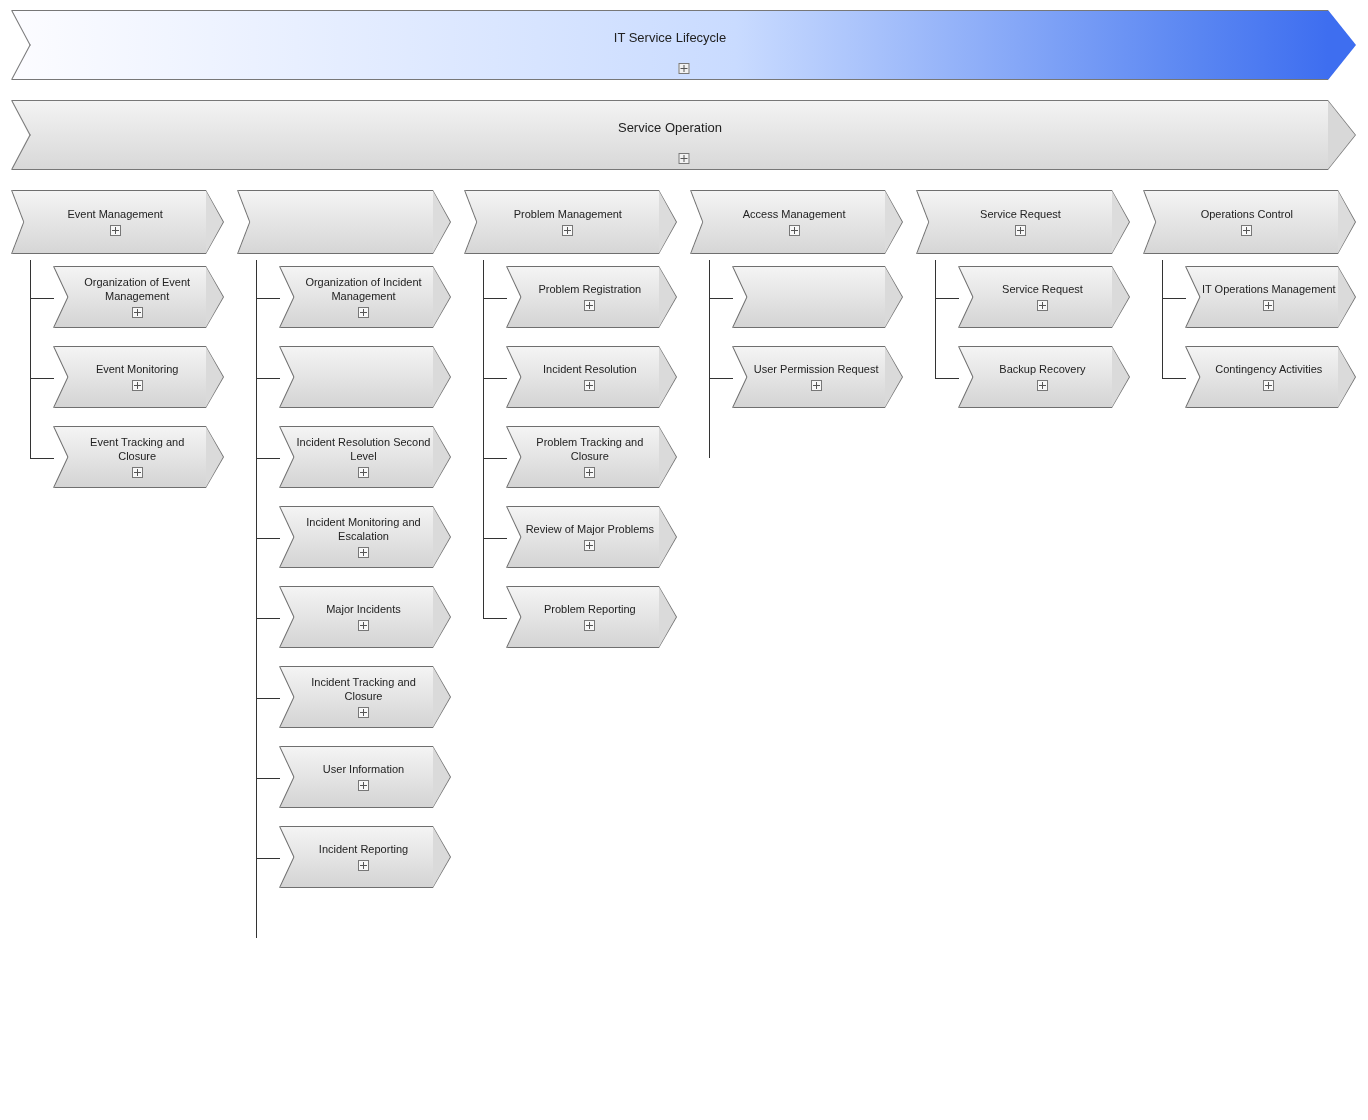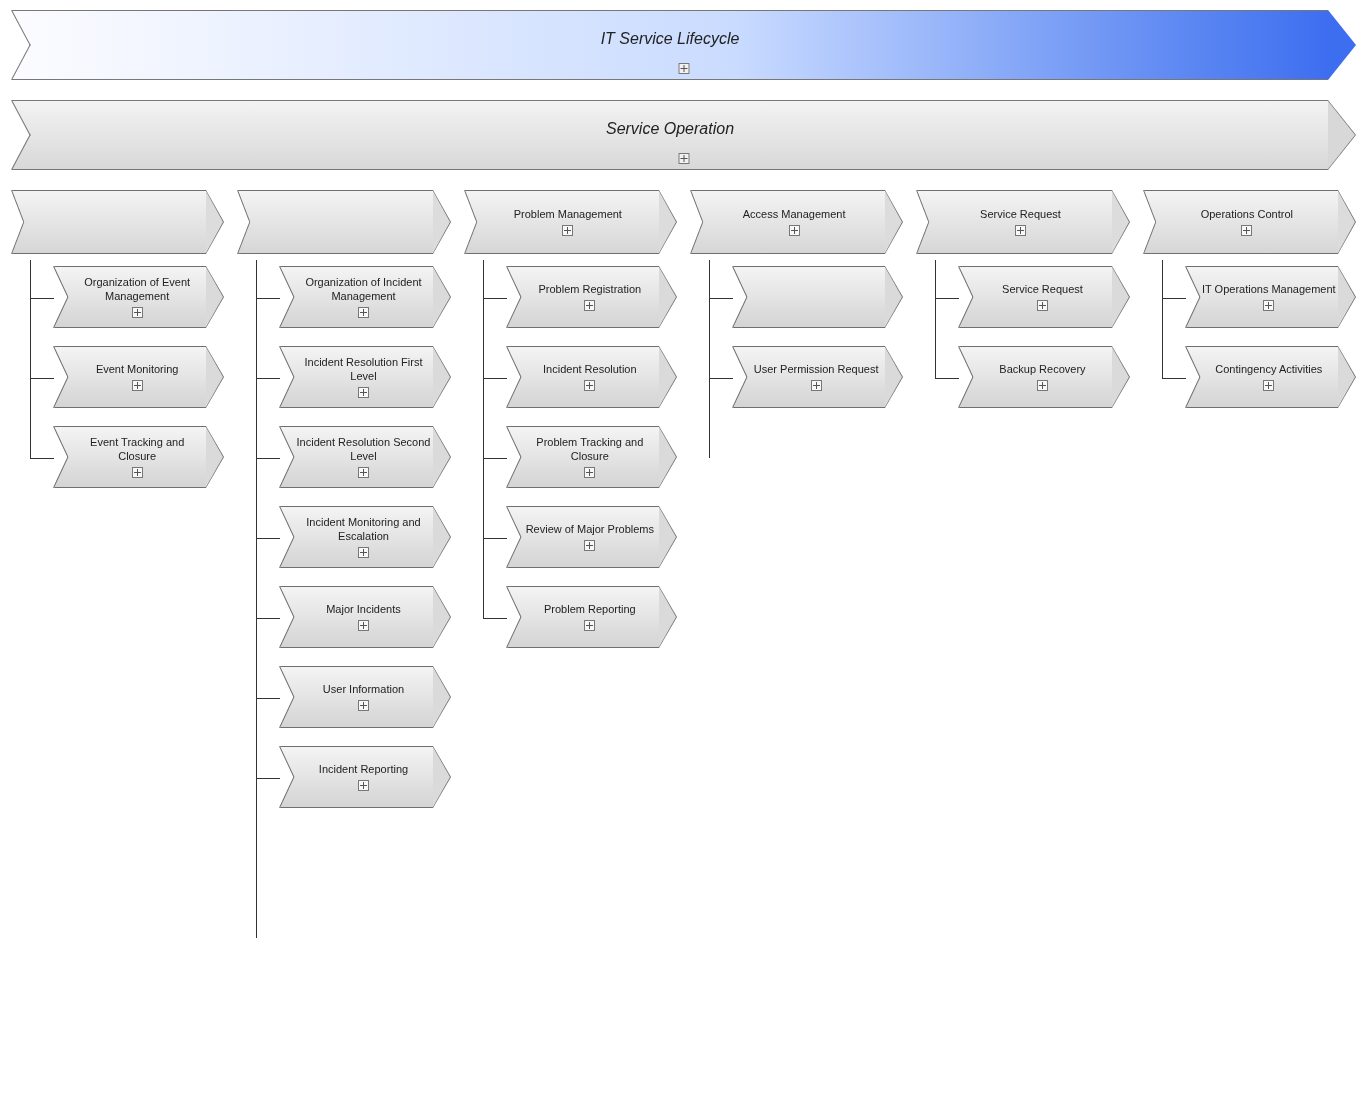--- a/index.html
+++ b/index.html
@@ -5,21 +5,21 @@
   html,body{margin:0;padding:0;background:#fff;font-family:Verdana,Geneva,sans-serif;font-size:11px;color:#222;}
   .canvas{position:relative;width:1368px;height:1120px;padding-top:10px;}
   .chev-wide{position:relative;height:70px;margin:0 12px 20px 12px;}
   .chev-wide .body{position:absolute;left:0;right:28px;top:0;bottom:0;border:1px solid #777;border-right:none;border-left:none;}
   .chev-wide .arrow{position:absolute;right:0;top:0;width:0;height:0;border-top:35px solid transparent;border-bottom:35px solid transparent;}
   .chev-wide .arrow::after{content:"";position:absolute;right:1px;top:-34px;width:0;height:0;border-top:34px solid transparent;border-bottom:34px solid transparent;}
   .chev-wide .tail{position:absolute;left:-1px;top:0;width:0;height:0;border-top:35px solid transparent;border-bottom:35px solid transparent;border-left:18px solid #fff;}
   .chev-wide .tailline{position:absolute;left:0;top:0;width:18px;height:70px;}
   .chev-wide .tailline::before{content:"";position:absolute;left:0;top:0;width:40px;height:0;border-top:1px solid #777;transform:rotate(62deg);transform-origin:0 0;}
   .chev-wide .tailline::after{content:"";position:absolute;left:0;bottom:0;width:40px;height:0;border-top:1px solid #777;transform:rotate(-62deg);transform-origin:0 100%;}
-  .chev-wide .lbl{position:absolute;left:0;right:28px;top:20px;text-align:center;font-size:16px;font-style:italic;}
+  .chev-wide .lbl{position:absolute;left:0;right:28px;top:20px;text-align:center;font-size:13px;}
   .blue .body{background:linear-gradient(90deg,#fcfcff 0%,#c9dbff 55%,#5a86f2 90%,#3e6ef0 100%);}
   .blue .arrow{border-left:28px solid #3e6ef0;}
   .blue .arrow::after{border-left:27px solid #3e6ef0;}
   .grey .body{background:linear-gradient(180deg,#f3f3f3 0%,#d8d8d8 100%);}
   .grey .arrow{border-left:28px solid #777;}
   .grey .arrow::after{border-left:27px solid #d8d8d8;}
 
   .row{display:flex;gap:14px;margin:0 12px;align-items:flex-start;}
   .col{flex:1;display:flex;flex-direction:column;}
 
@@ -79,20 +79,24 @@
 </div>
 
 <div class="row" id="cols">
       <div class="col">
         <div class="chev-sm">
           <div class="tailfill"></div>
           <div class="body"></div>
           <div class="tail"></div>
           <div class="tlines"></div>
           <div class="arrow"></div>
+          <div class="lbl">
+            <span>Event Management</span>
+            <div class="plus"></div>
+          </div>
         </div>
         <div class="subtree">
           <div class="vline" style="height: 198px;"></div>
           <div class="child-wrap">
             <div class="h"></div>
             <div class="chev-child">
               <div class="tailfill"></div>
               <div class="body"></div>
               <div class="tail"></div>
               <div class="tlines"></div>
@@ -158,24 +162,20 @@
             </div>
           </div>
           <div class="child-wrap">
             <div class="h"></div>
             <div class="chev-child">
               <div class="tailfill"></div>
               <div class="body"></div>
               <div class="tail"></div>
               <div class="tlines"></div>
               <div class="arrow"></div>
-              <div class="lbl">
-                <span>Incident Resolution First Level</span>
-                <div class="plus"></div>
-              </div>
             </div>
           </div>
           <div class="child-wrap">
             <div class="h"></div>
             <div class="chev-child">
               <div class="tailfill"></div>
               <div class="body"></div>
               <div class="tail"></div>
               <div class="tlines"></div>
               <div class="arrow"></div>
@@ -202,20 +202,34 @@
           <div class="child-wrap">
             <div class="h"></div>
             <div class="chev-child">
               <div class="tailfill"></div>
               <div class="body"></div>
               <div class="tail"></div>
               <div class="tlines"></div>
               <div class="arrow"></div>
               <div class="lbl">
                 <span>Major Incidents</span>
+                <div class="plus"></div>
+              </div>
+            </div>
+          </div>
+          <div class="child-wrap">
+            <div class="h"></div>
+            <div class="chev-child">
+              <div class="tailfill"></div>
+              <div class="body"></div>
+              <div class="tail"></div>
+              <div class="tlines"></div>
+              <div class="arrow"></div>
+              <div class="lbl">
+                <span>Incident Tracking and Closure</span>
                 <div class="plus"></div>
               </div>
             </div>
           </div>
           <div class="child-wrap">
             <div class="h"></div>
             <div class="chev-child">
               <div class="tailfill"></div>
               <div class="body"></div>
               <div class="tail"></div>

